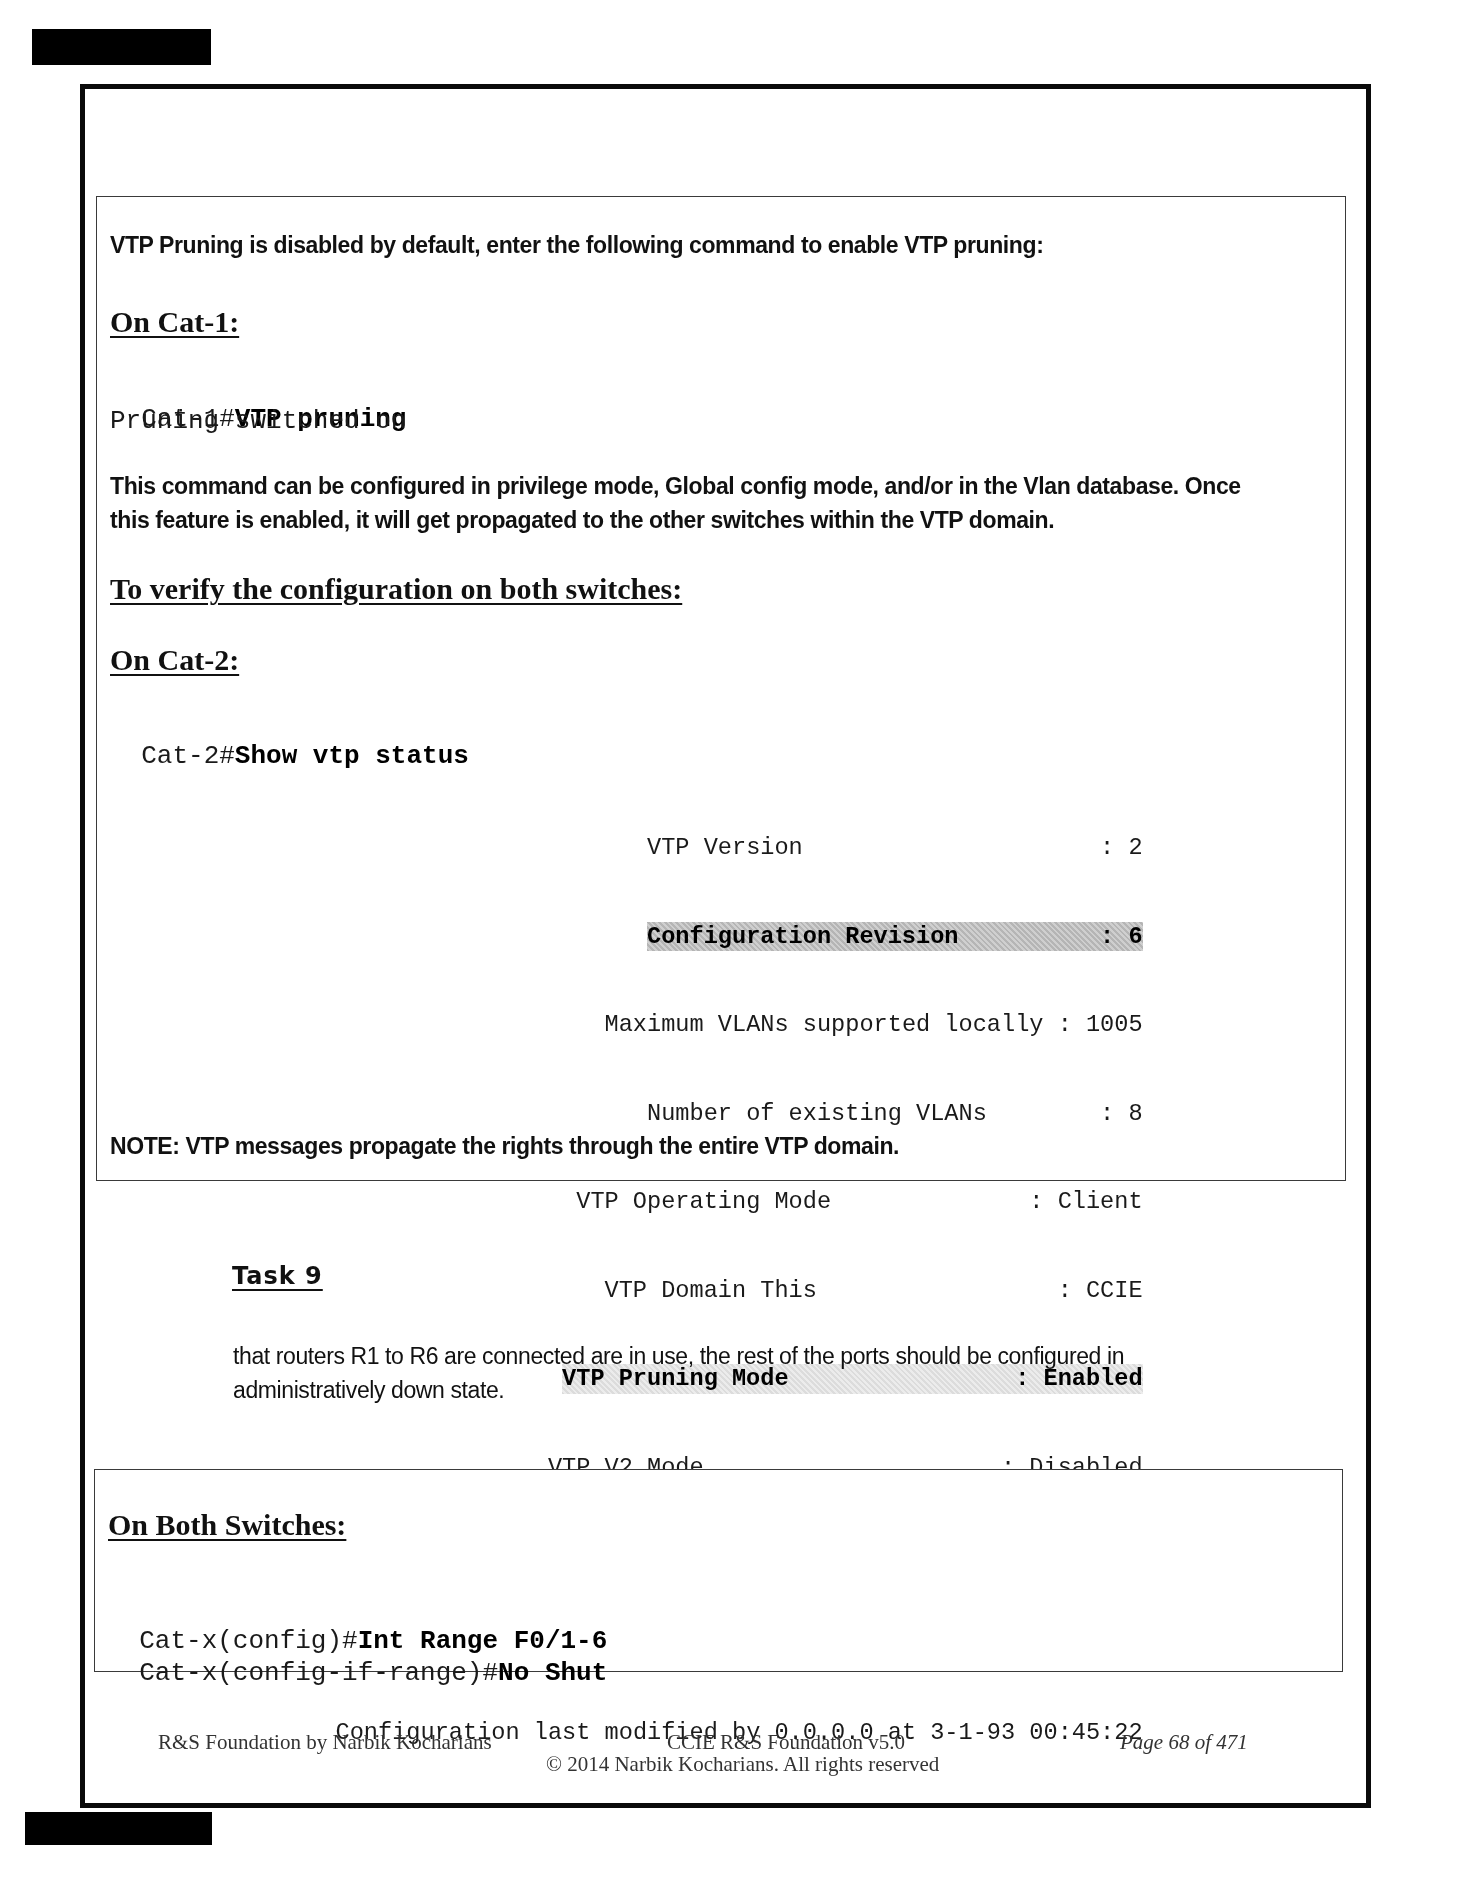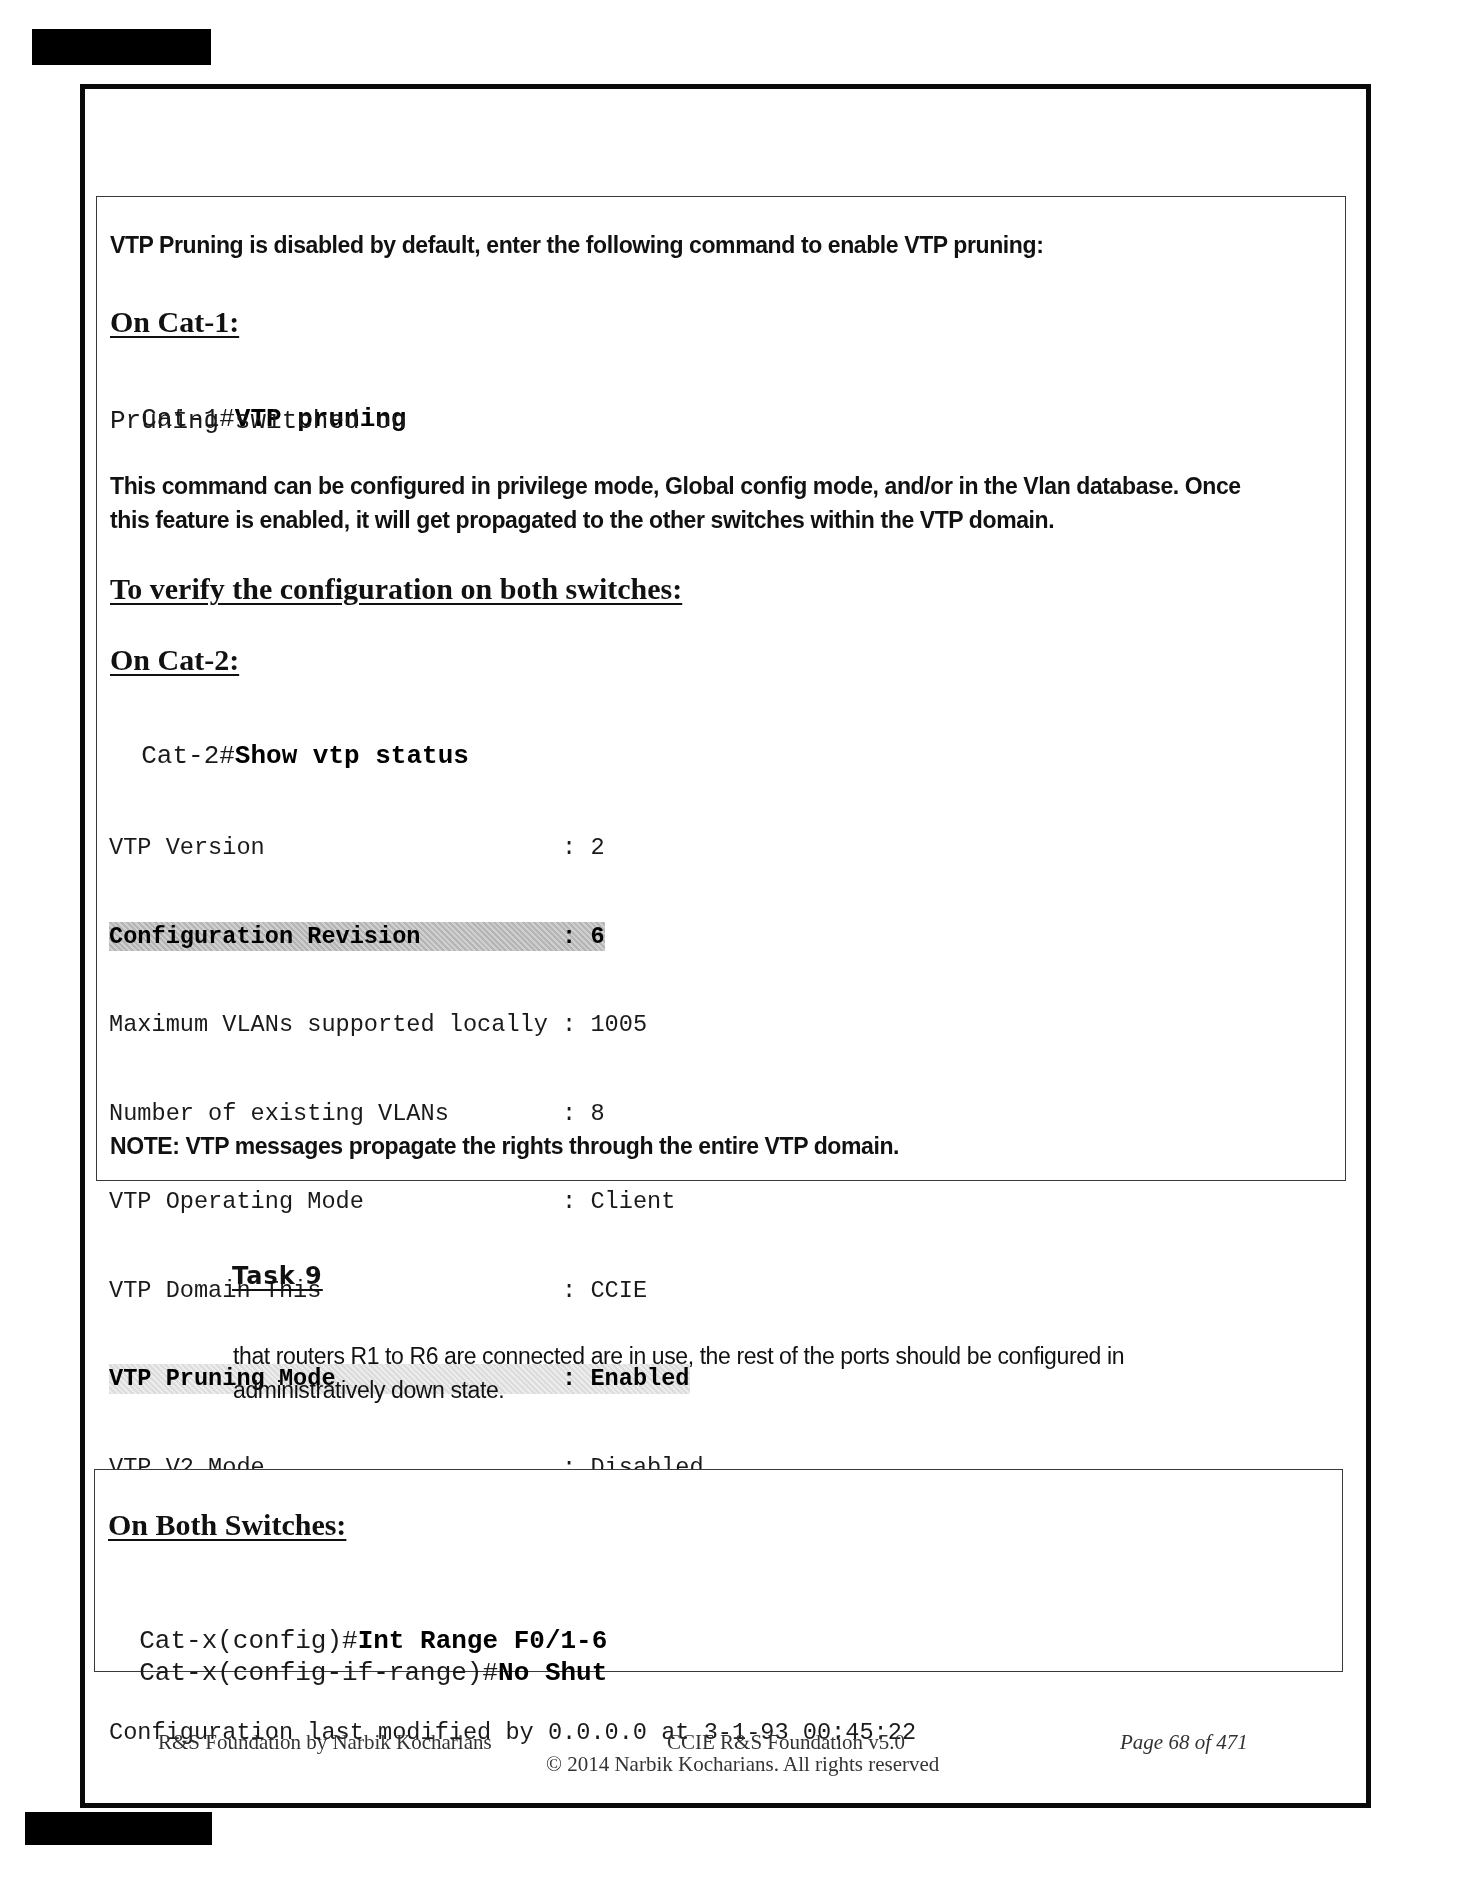--- a/index.html
+++ b/index.html
@@ -6,21 +6,21 @@
   body { width: 1483px; height: 1896px; position: relative; overflow: hidden; color: #111; }
   .abs { position: absolute; }
   .bar { background: #000; }
   .outer { border: 5px solid #0a0a0a; box-sizing: border-box; }
   .box { border: 1.5px solid #3a3a3a; box-sizing: border-box; background: #fff; }
   .cal { font-family: "Liberation Sans", "DejaVu Sans", sans-serif; font-weight: bold; font-size: 23px; letter-spacing: -0.4px; white-space: nowrap; }
   .calp { font-family: "Liberation Sans", "DejaVu Sans", sans-serif; font-size: 23px; letter-spacing: -0.4px; white-space: nowrap; line-height: 34px; }
   .serifh { font-family: "Liberation Serif", "DejaVu Serif", serif; font-weight: bold; font-size: 30px; text-decoration: underline; text-decoration-thickness: 2px; text-underline-offset: 4px; white-space: nowrap; }
   .mono { font-family: "Liberation Mono", "DejaVu Sans Mono", monospace; white-space: pre; color: #1a1a1a; }
   .cmd { font-size: 26px; }
-  .out { font-size: 23.6px; line-height: 29.5px; }
+  .out { font-size: 23.6px; line-height: 29.5px; text-align: right; }
   .b { font-weight: bold; color: #000; }
   .hl-dark { background: repeating-linear-gradient(45deg, #b5b5b5 0 2px, #cfcfcf 2px 4px); }
   .hl-light { background: repeating-linear-gradient(45deg, #dcdcdc 0 2px, #ececec 2px 4px); }
   .task { font-family: "DejaVu Sans", "Liberation Sans", sans-serif; font-weight: bold; font-size: 24px; text-decoration: underline; text-underline-offset: 5px; letter-spacing: 1px; white-space: nowrap; }
   .foot { font-family: "Liberation Serif", "DejaVu Serif", serif; font-weight: normal; font-size: 21px; color: #333; white-space: nowrap; }
   .foot-i { font-style: italic; font-weight: normal; }
   .row { display: block; height: 29.5px; }
 </style>
 </head>
 <body>

